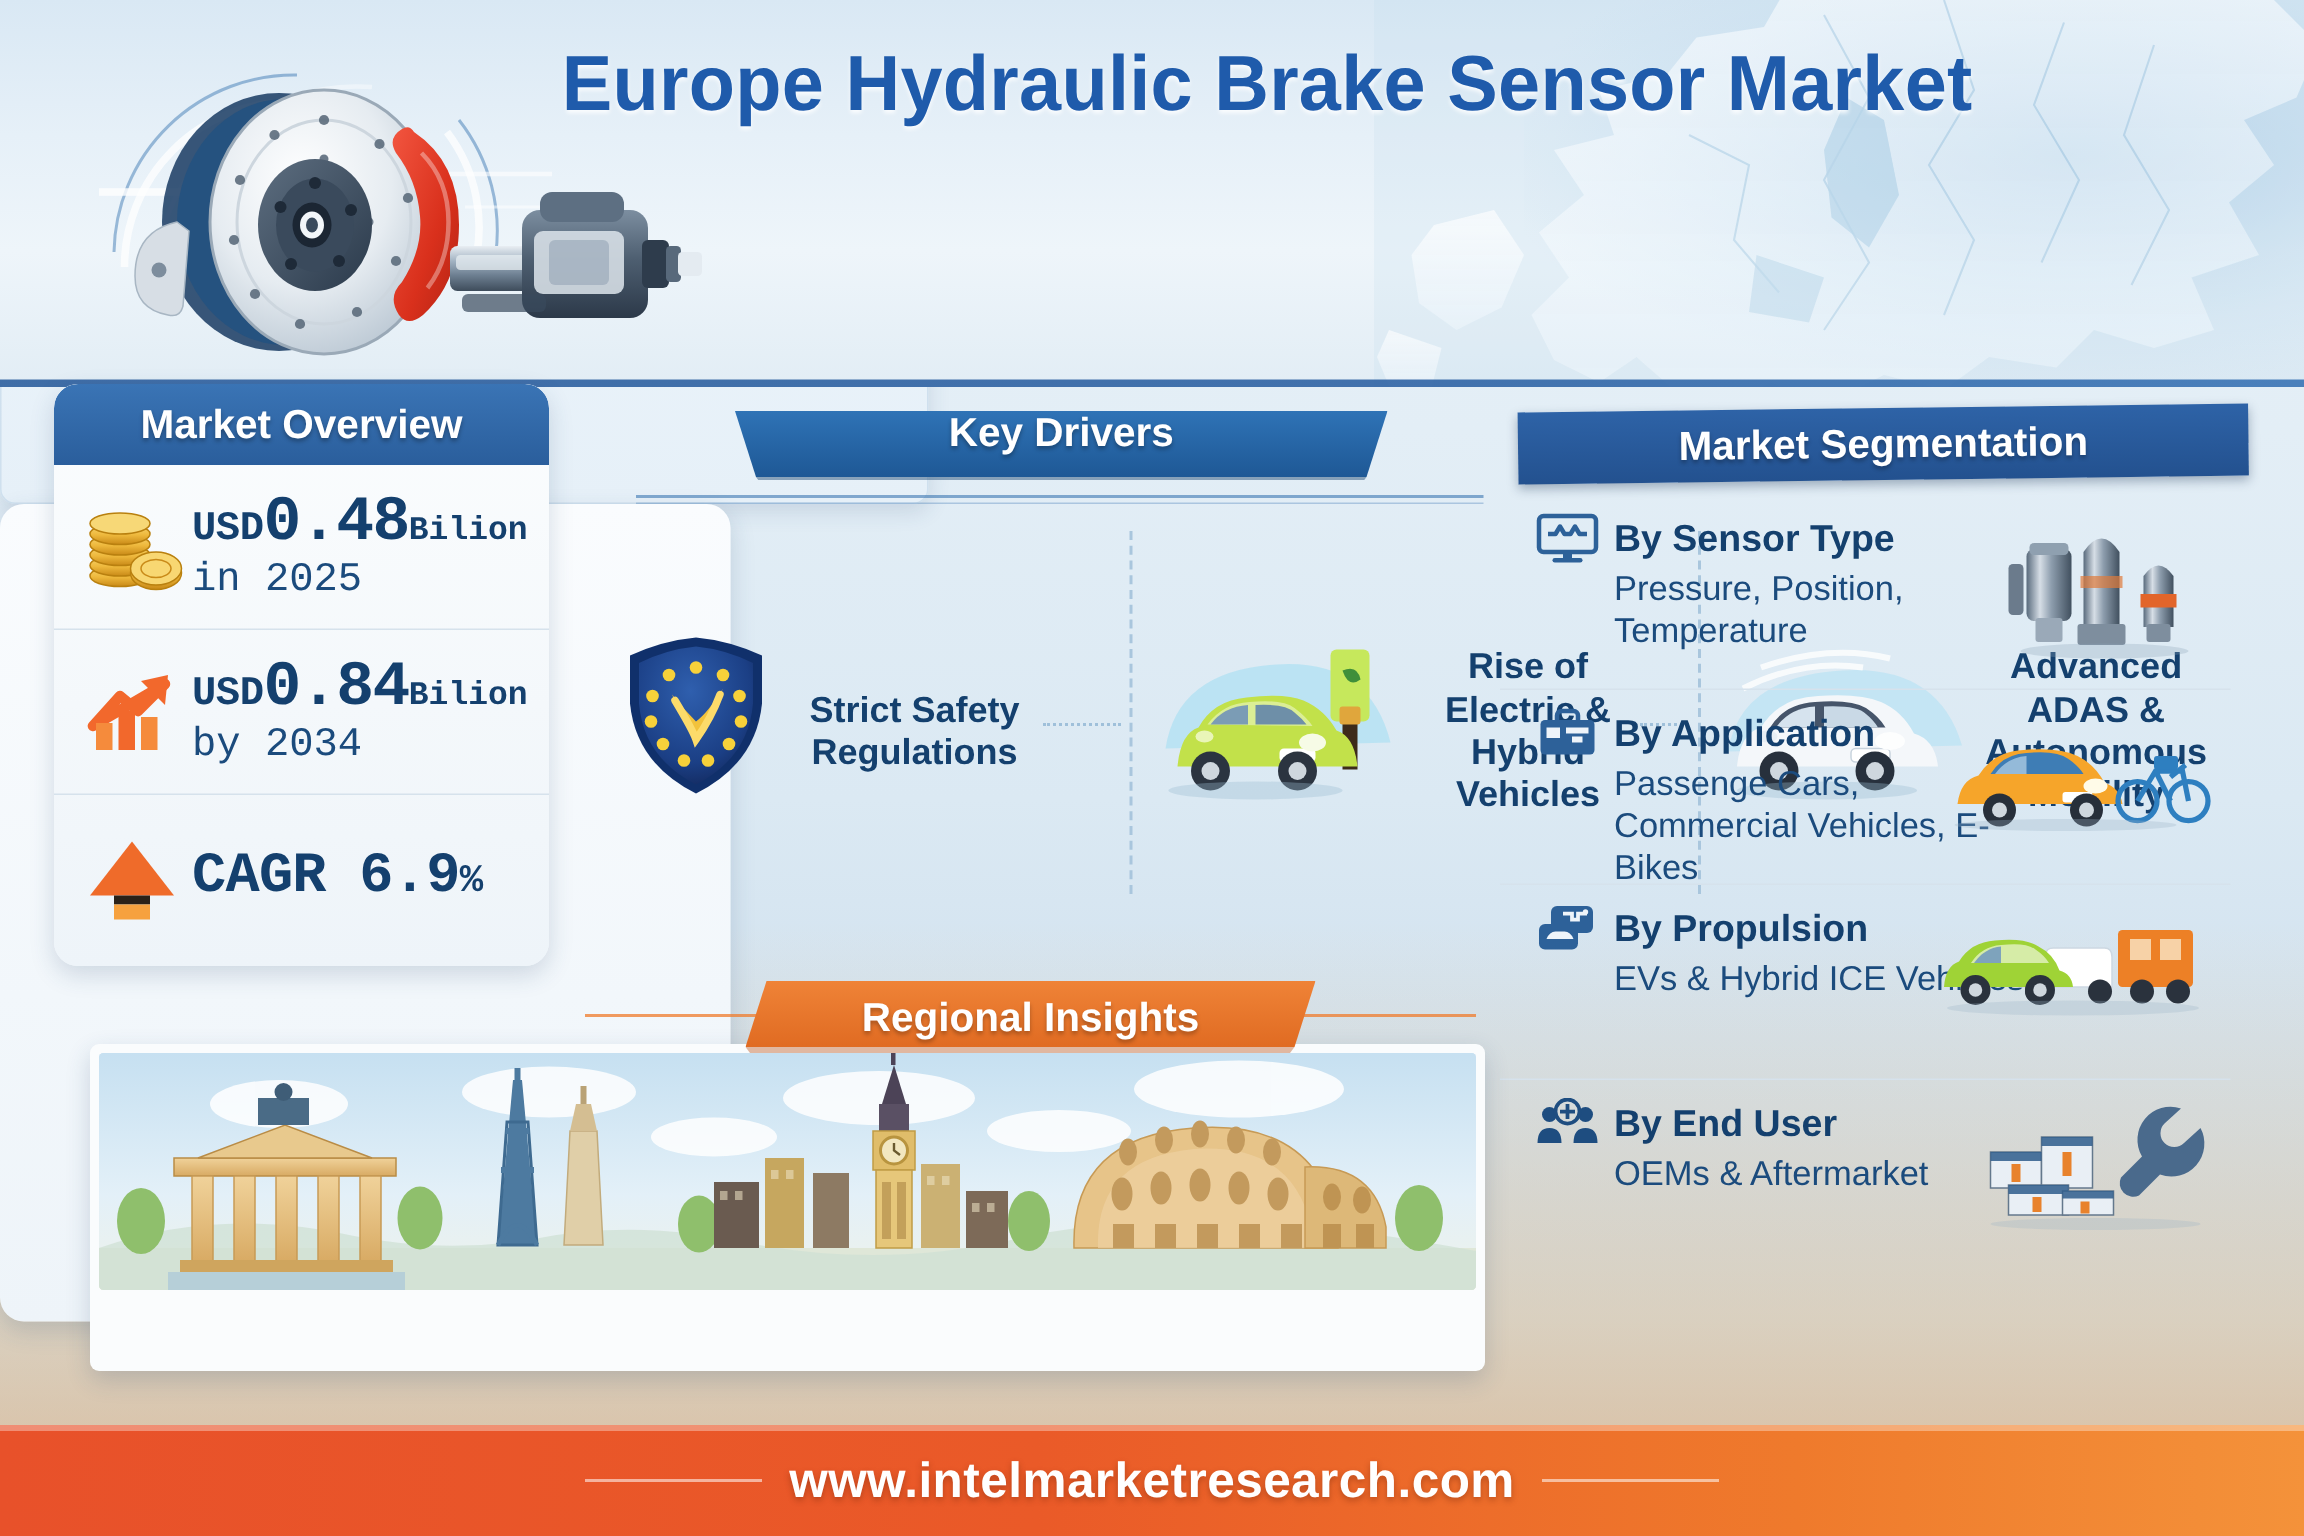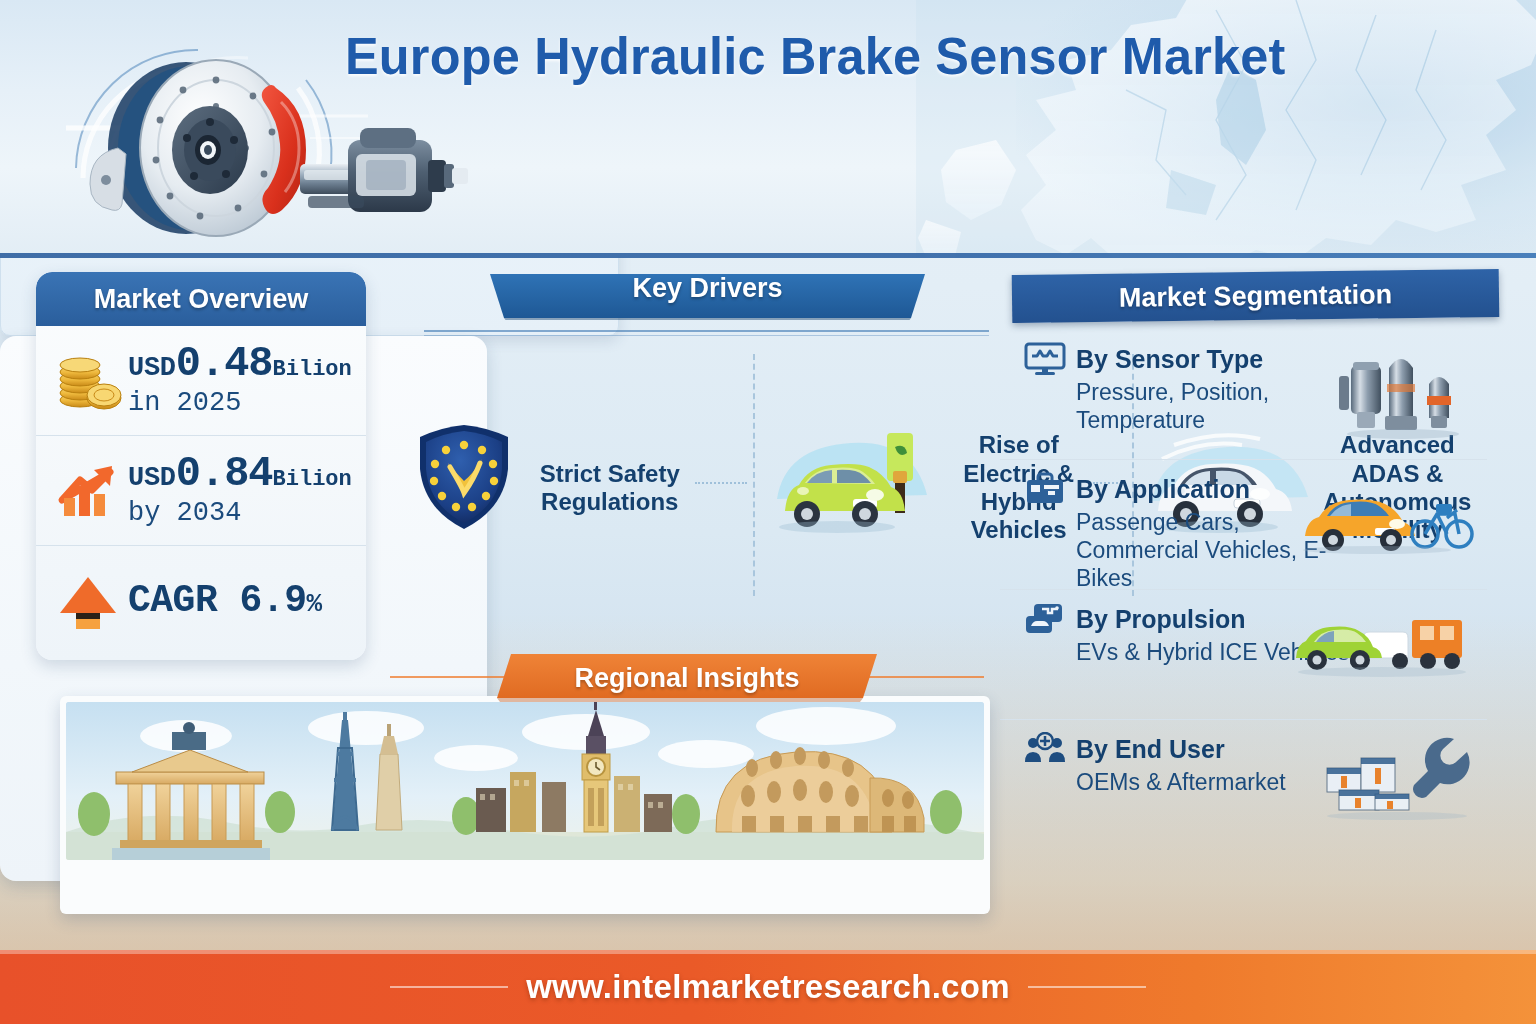--- a/index.html
+++ b/index.html
@@ -19,36 +19,36 @@
     background:linear-gradient(to bottom,#d9e8f4 0%,#e6f0f8 35%,#eef5fa 65%,#e2edf5 100%);
     overflow:hidden;}
   .map-wm{position:absolute;right:-20px;top:-30px;width:640px;height:330px;opacity:.55;}
   .hdr-blue-wash{position:absolute;right:0;top:0;width:520px;height:258px;
     background:radial-gradient(ellipse at 70% 40%, rgba(140,185,220,.55) 0%, rgba(190,218,238,.25) 55%, rgba(255,255,255,0) 75%);}
   .hdr-bottom-line{position:absolute;left:0;bottom:0;width:1536px;height:5px;
     background:linear-gradient(to right,#2d5f9e,#2f63a4 60%,#3a74b5);opacity:.9;}
 
   .brake-art{position:absolute;left:48px;top:28px;width:420px;height:232px;}
 
-  .title-wrap{position:absolute;left:330px;top:28px;width:1000px;text-align:left;}
+  .title-wrap{position:absolute;left:330px;top:28px;width:1000px;text-align:right;}
   .title-main{font-size:52px;font-weight:bold;color:#1f5bab;letter-spacing:.2px;
     text-shadow:0 2px 3px rgba(255,255,255,.85);line-height:1.1;
     font-family:"Liberation Sans", sans-serif;transform:scaleX(.97);}
   .sub-row{display:flex;align-items:center;justify-content:center;gap:16px;margin-top:12px;}
   .sub-rule{height:3px;width:180px;background:#ef7b2b;border-radius:2px;}
   .title-sub{font-size:38px;font-weight:bold;color:#e8582a;white-space:nowrap;
     text-shadow:0 2px 3px rgba(255,255,255,.8);}
 
   
   .card{position:absolute;border-radius:16px;
     background:linear-gradient(to bottom,#fbfdfe 0%,#f4f8fb 55%,#eef4f9 100%);
     box-shadow:0 6px 16px rgba(40,70,110,.18);}
 
   
-  #overview{left:36px;top:272px;width:330px;height:388px;overflow:hidden;}
+  #overview{left:36px;top:256px;width:330px;height:388px;overflow:hidden;}
   .ov-head{height:54px;background:linear-gradient(to bottom,#3a74b5,#2a5e9c);
     border-radius:16px 16px 0 0;display:flex;align-items:center;justify-content:center;}
   .ov-head span{color:#fff;font-size:27px;font-weight:bold;text-shadow:0 2px 3px rgba(0,0,0,.3);}
   .ov-body{padding:0;font-family:Liberation Mono, monospace;}
   .ov-row{height:110px;display:flex;align-items:center;padding:0 10px 0 14px;
     border-bottom:1px solid #d6e2ec;box-sizing:border-box;}
   .ov-row:last-child{border-bottom:none;height:108px;}
   .ov-ico{width:78px;flex:0 0 78px;display:flex;align-items:center;justify-content:center;}
   .ov-txt{flex:1;}
   .ov-line1{color:#14406e;line-height:1.02;white-space:nowrap;}

